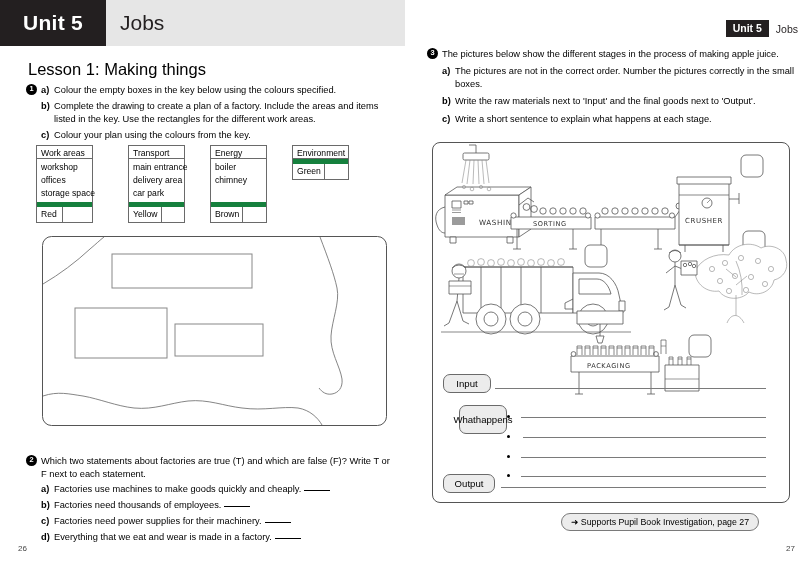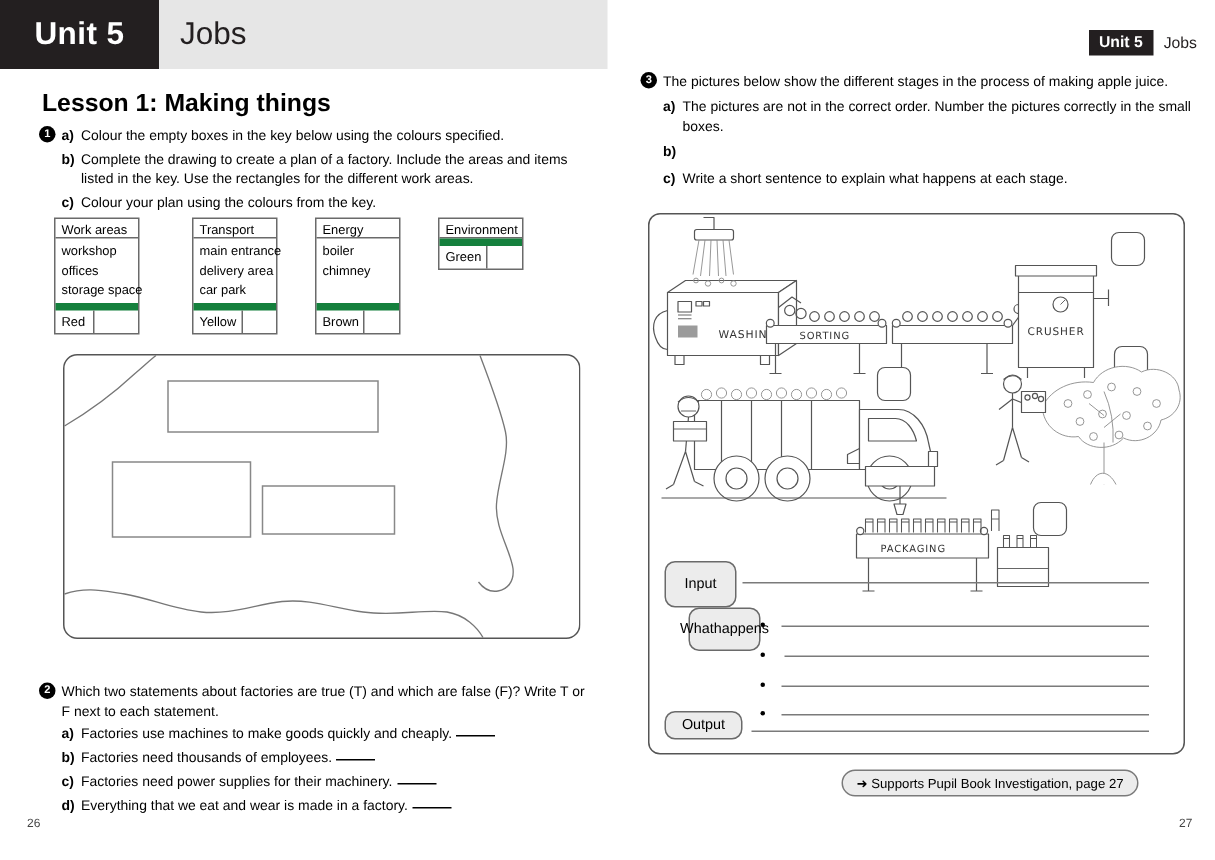--- a/index.html
+++ b/index.html
@@ -27,21 +27,21 @@
     position:absolute;left:120px;top:0;height:46px;
     display:flex;align-items:center;font-size:21px;color:#231f20;
   }
 
   
   .rb-wrap{position:absolute;right:12px;top:20px;display:flex;align-items:center;gap:7px;}
   .rb-unit{background:#231f20;color:#fff;font-size:10.5px;font-weight:bold;padding:2px 7px 3px;}
   .rb-sub{font-size:10.5px;color:#231f20;}
 
   
-  .lesson-title{position:absolute;left:28px;top:60px;font-size:16.5px;font-weight:bold;}
+  .lesson-title{position:absolute;left:28px;top:60px;font-size:16.5px;font-weight:normal;}
 
   .qline{position:absolute;font-size:9.3px;line-height:12.4px;}
   .qnum{
     display:inline-flex;align-items:center;justify-content:center;
     width:11px;height:11px;border-radius:50%;background:#000;color:#fff;
     font-size:7.4px;font-weight:bold;vertical-align:-1px;margin-right:4px;
     flex:0 0 auto;
   }
   .sub{font-weight:bold;display:inline-block;width:13px;flex:0 0 auto;}
   .row{display:flex;align-items:flex-start;}
@@ -224,20 +224,21 @@
     <div class="q3-intro">
       <span class="qnum">3</span>
       <span class="txt">The pictures below show the different stages in the process of making apple juice.</span>
     </div>
     <div class="q3-item">
       <span class="sub">a)</span>
       <span class="txt">The pictures are not in the correct order. Number the pictures correctly in the small boxes.</span>
     </div>
     <div class="q3-item">
       <span class="sub">b)</span>
+      <span class="txt">Write the raw materials next to 'Input' and the final goods next to 'Output'.</span>
     </div>
     <div class="q3-item">
       <span class="sub">c)</span>
       <span class="txt">Write a short sentence to explain what happens at each stage.</span>
     </div>
   </div>
 
   <div class="illus">
     <svg width="356" height="359" viewBox="0 0 356 359">
       <g stroke="#555" fill="none" stroke-width="0.8" stroke-linejoin="round">
@@ -429,21 +430,21 @@
           <path d="M236 222 v-8 h4 v8 M236 216 h4" stroke-width="0.7"></path>
           <path d="M245 222 v-8 h4 v8 M245 216 h4" stroke-width="0.7"></path>
           <path d="M254 222 v-8 h4 v8 M254 216 h4" stroke-width="0.7"></path>
           <path d="M228 211 v-14 h5 v14" stroke-width="0.7"></path>
           <path d="M228 203 h5" stroke-width="0.6"></path>
         </g>
 
       </g>
     </svg>
 
-    <div class="iolabel" style="left:10px;top:231px;width:48px;height:31px;">Input</div>
+    <div class="iolabel" style="left:10px;top:231px;width:48px;height:19px;">Input</div>
     <div class="ioline" style="left:62px;top:245px;width:271px;"></div>
 
     <div class="iolabel" style="left:10px;top:262px;width:48px;height:29px;flex-direction:row;margin-left:16px;">
       <div>What</div>
       <div>happens</div>
     </div>
 
     <div class="bullet" style="left:74px;top:272px;"></div>
     <div class="ioline" style="left:88px;top:274px;width:245px;"></div>
     <div class="bullet" style="left:74px;top:292px;"></div>

